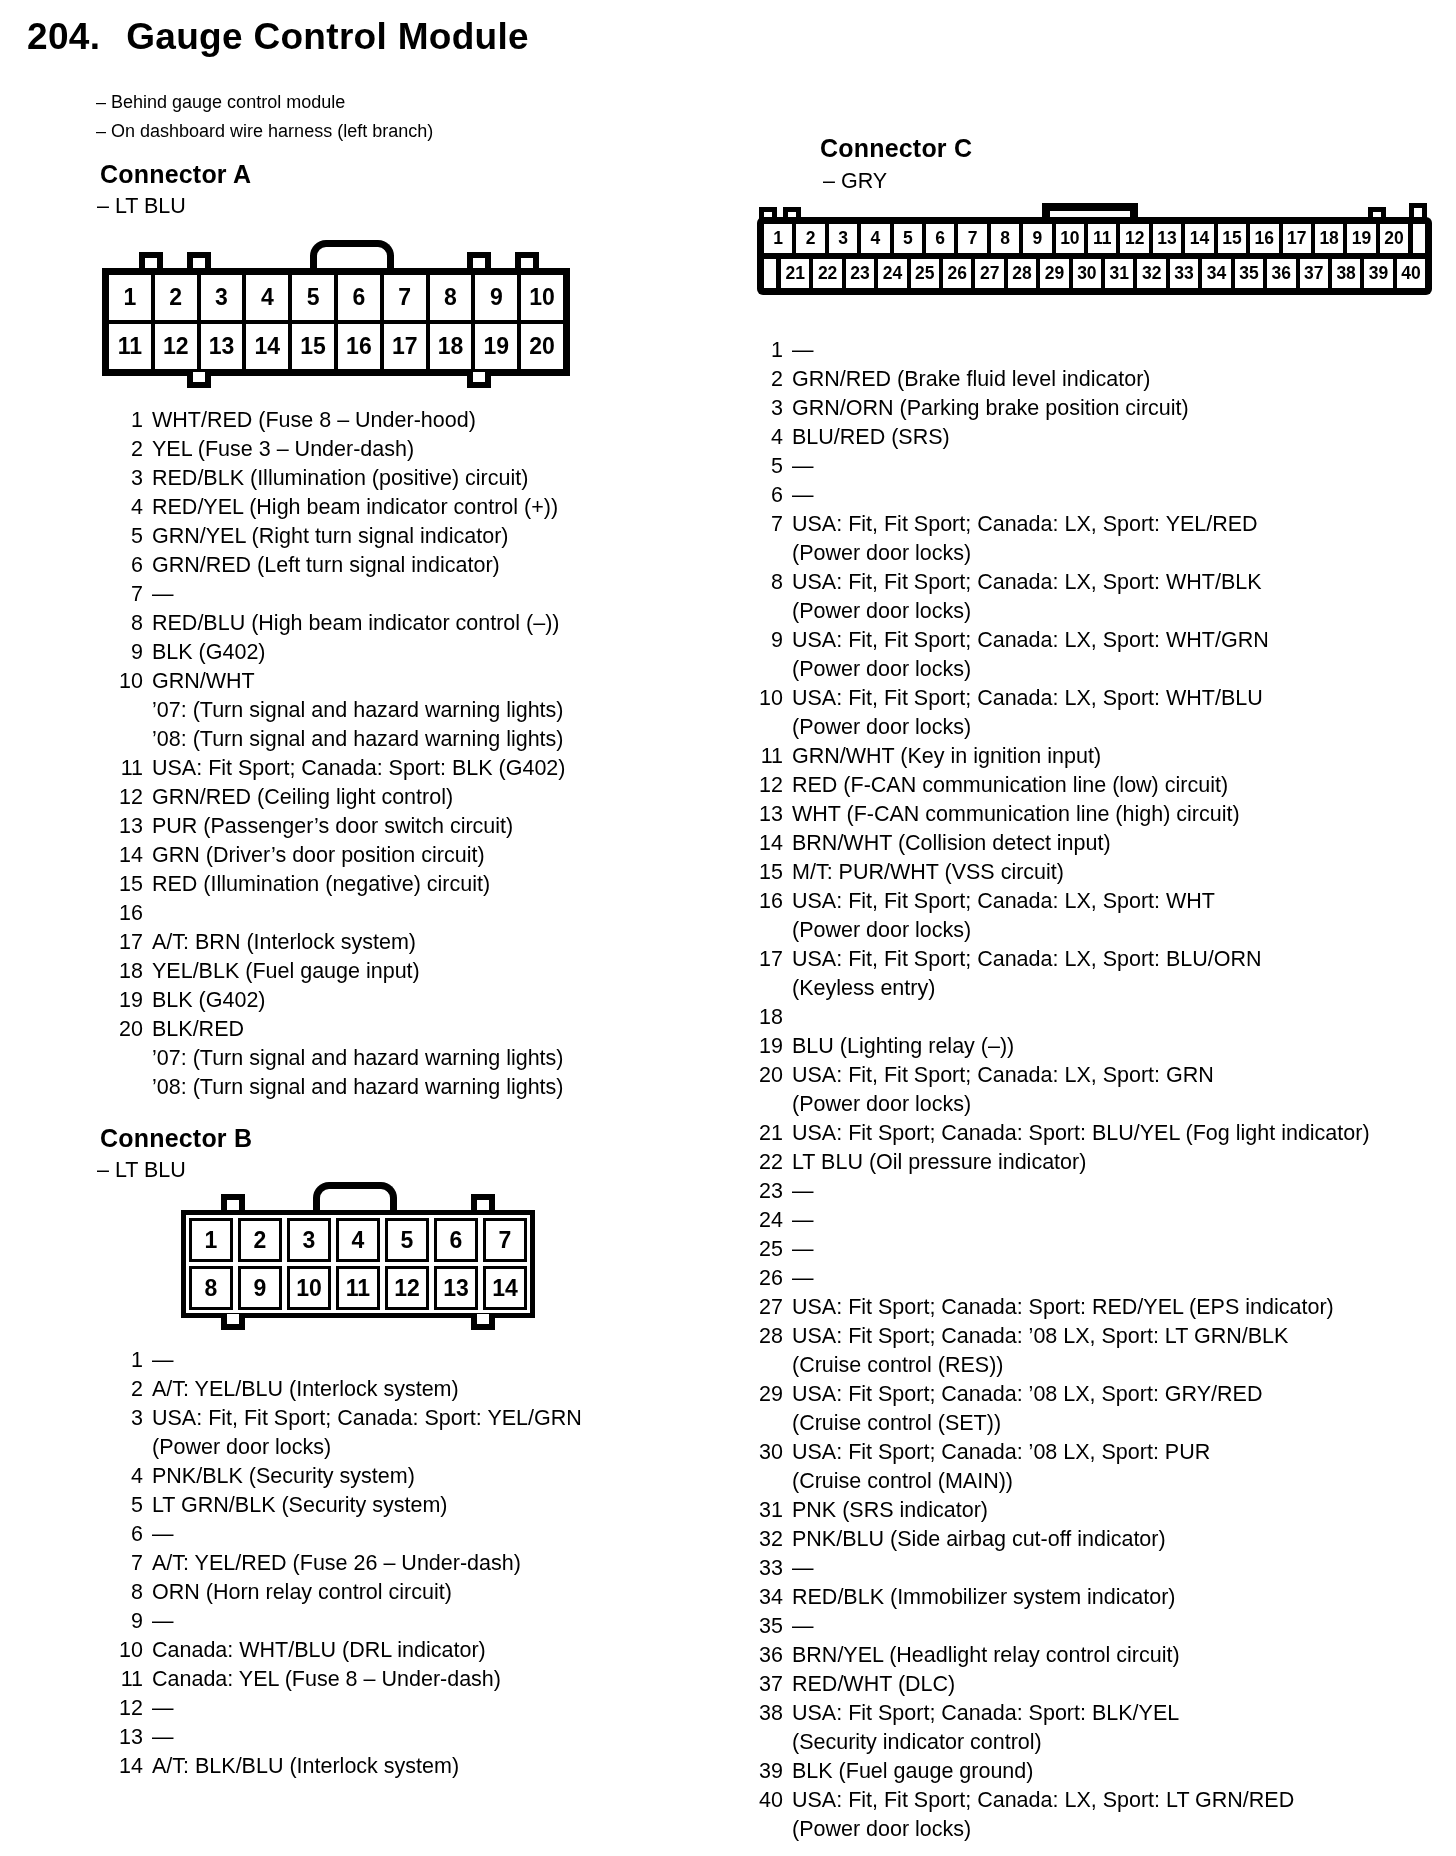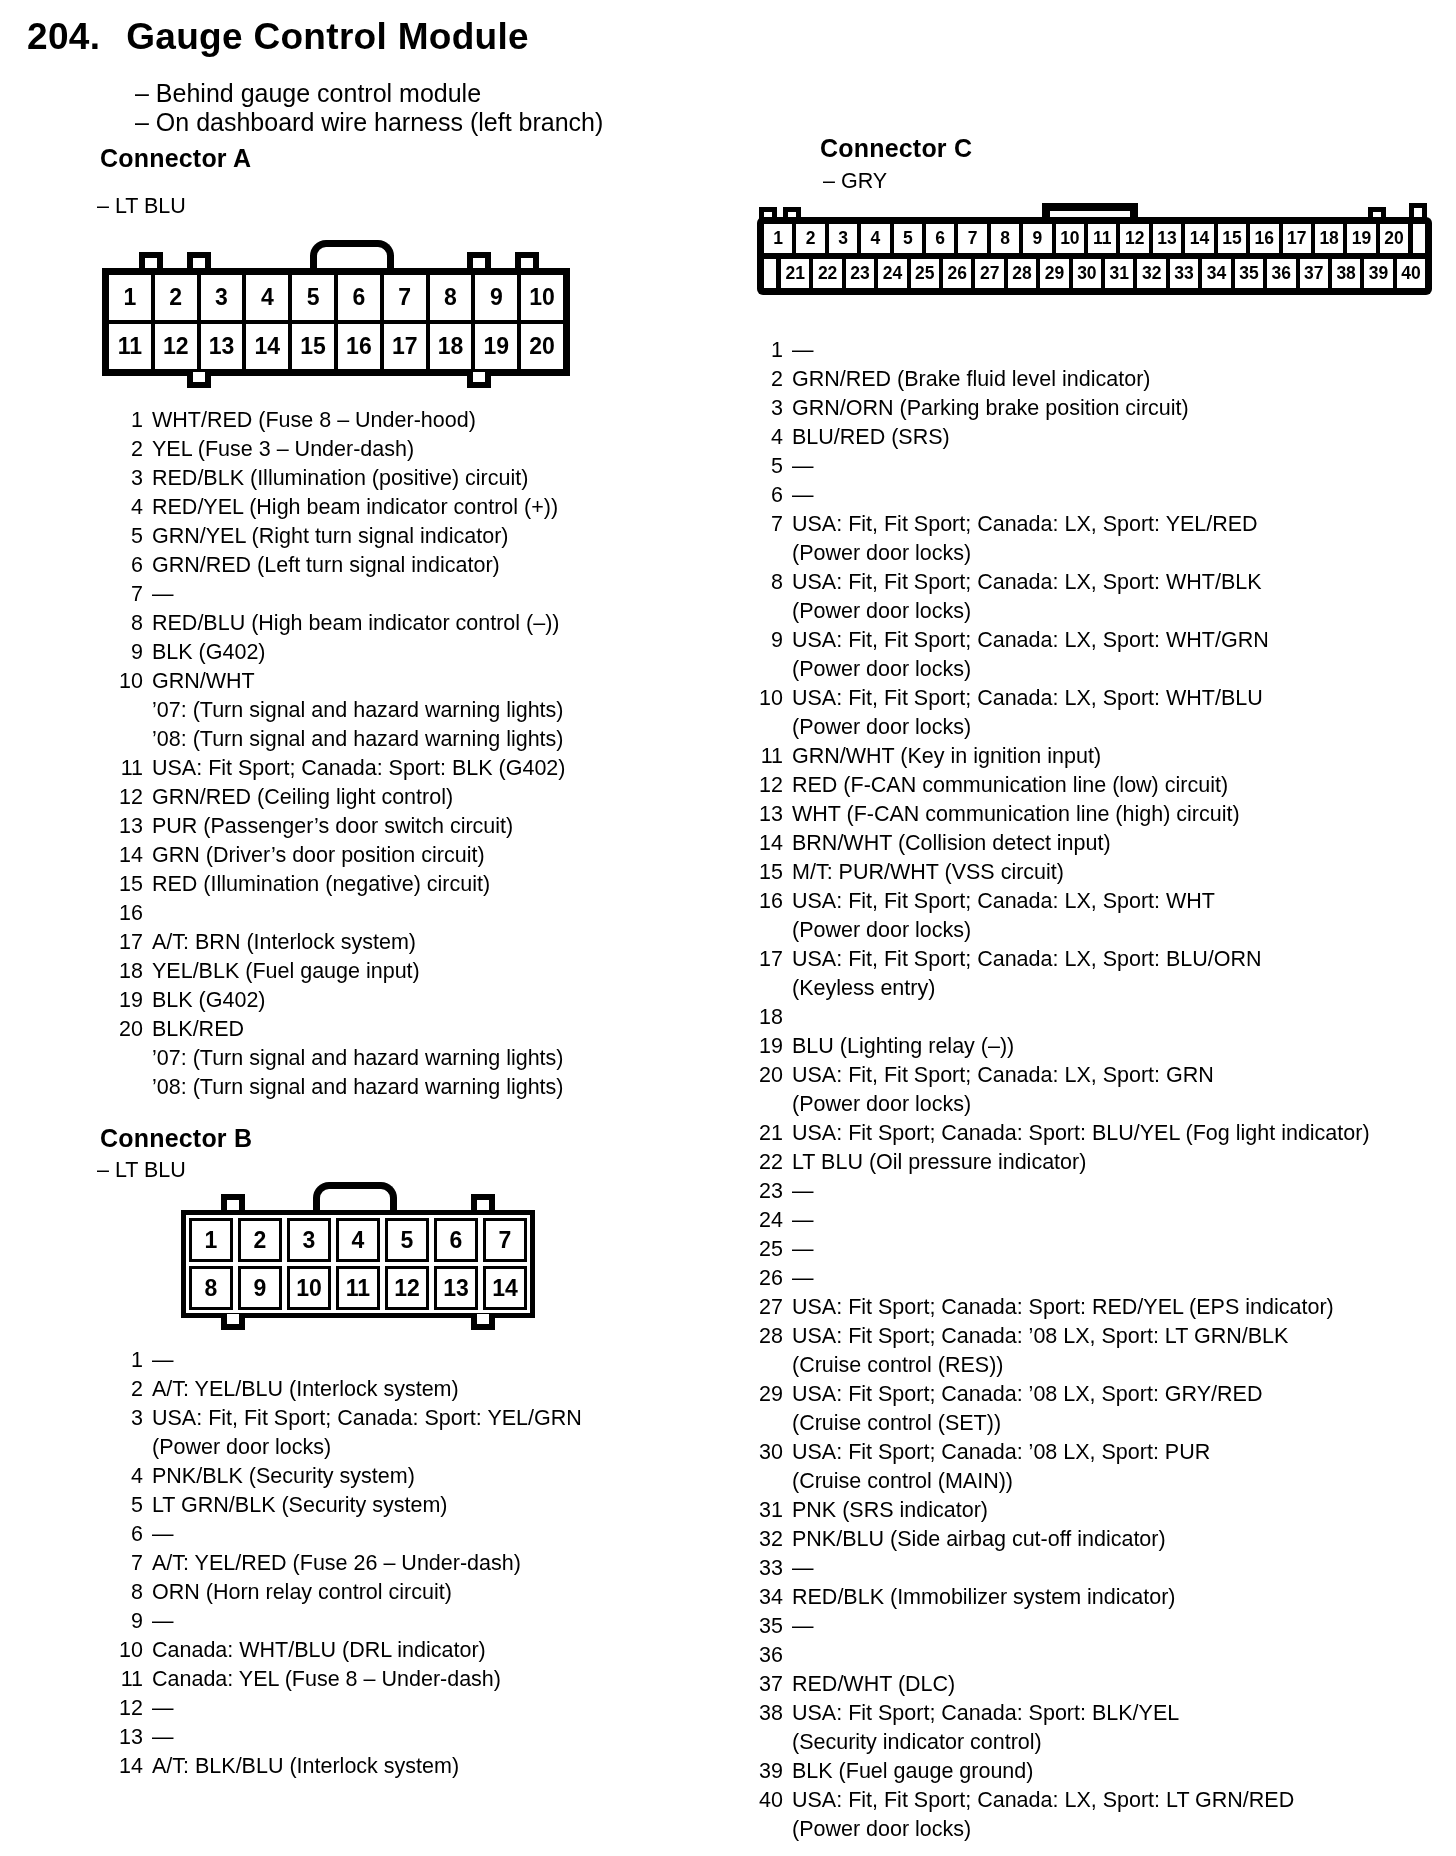--- a/index.html
+++ b/index.html
@@ -6,24 +6,24 @@
   html, body { margin: 0; padding: 0; background: #e8e8e8; }
   .page {
     position: relative; width: 1456px; height: 1856px;
     background: #ffffff; color: #000;
     font-family: "Liberation Sans", sans-serif;
     overflow: hidden; margin: 0 auto;
   }
   
   .title-row { position: absolute; left: 27px; top: 16px; display: flex; gap: 26px;
     font-size: 37px; font-weight: bold; letter-spacing: .3px; }
-  .notes { position: absolute; left: 96px; top: 79px; font-size: 25px; line-height: 29px; margin-left: 39px; }
+  .notes { position: absolute; left: 96px; top: 88px; font-size: 18px; line-height: 29px; }
   .conn-title { position: absolute; font-size: 25px; font-weight: bold; letter-spacing: .2px; }
   .conn-color { position: absolute; font-size: 21.5px; }
-  #a-title { left: 100px; top: 144px; }
+  #a-title { left: 100px; top: 160px; }
   #a-color { left: 97px; top: 194px; }
   #b-title { left: 100px; top: 1124px; }
   #b-color { left: 97px; top: 1158px; }
   #c-title { left: 820px; top: 134px; text-align: center; }
   #c-color { left: 823px; top: 169px; }
 
   
   .pin-list { position: absolute; font-size: 21.5px; line-height: 29px; }
   #a-list { left: 95px; top: 406px; width: 600px; }
   #b-list { left: 95px; top: 1346px; width: 600px; }
@@ -511,20 +511,21 @@
       <div class="pin-row">
       <span class="pin-num">34</span>
       <span class="pin-text">RED/BLK (Immobilizer system indicator)</span>
     </div>
       <div class="pin-row">
       <span class="pin-num">35</span>
       <span class="pin-text">—</span>
     </div>
       <div class="pin-row">
       <span class="pin-num">36</span>
+      <span class="pin-text">BRN/YEL (Headlight relay control circuit)</span>
     </div>
       <div class="pin-row">
       <span class="pin-num">37</span>
       <span class="pin-text">RED/WHT (DLC)</span>
     </div>
       <div class="pin-row">
       <span class="pin-num">38</span>
       <span class="pin-text">USA: Fit Sport; Canada: Sport: BLK/YEL
 (Security indicator control)</span>
     </div>

